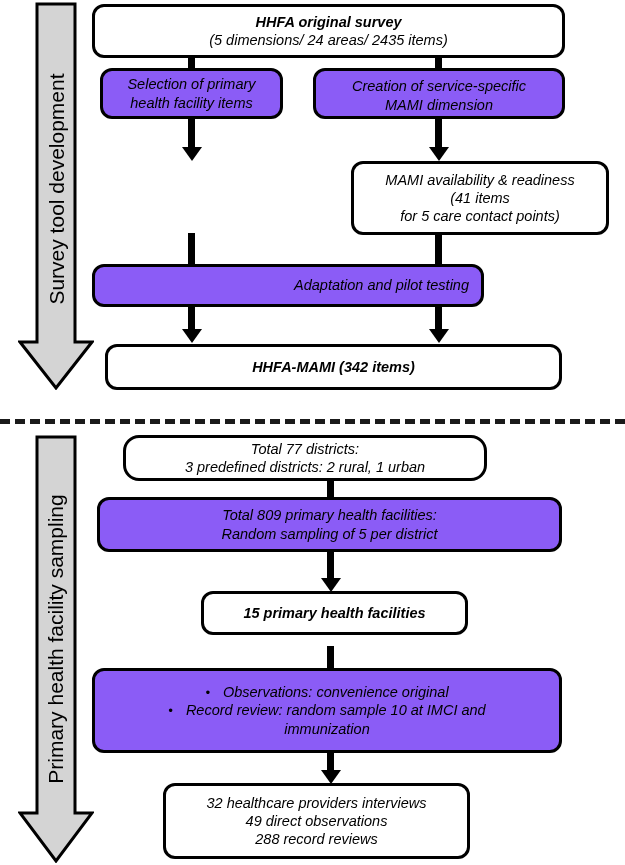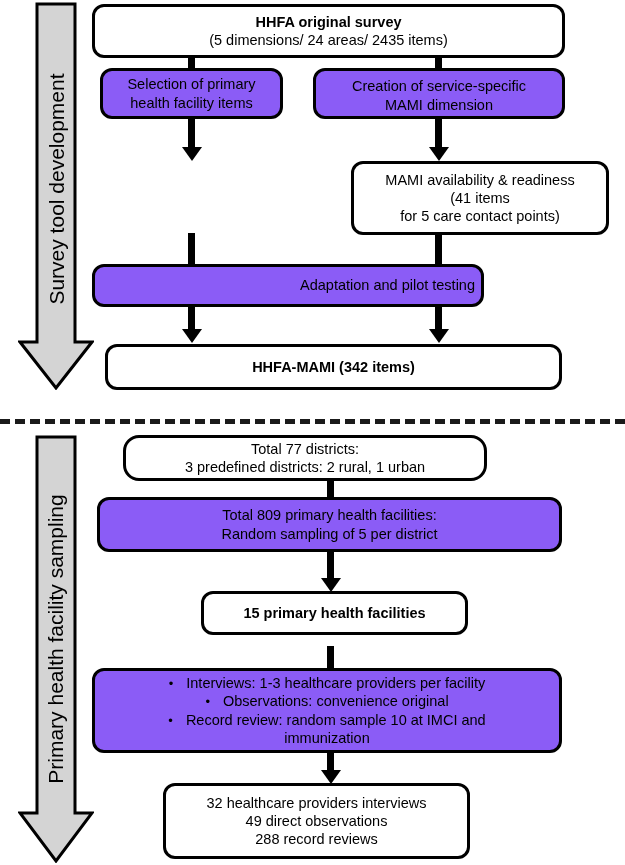--- a/index.html
+++ b/index.html
@@ -24,21 +24,22 @@
     background:#ffffff;
     display:flex;
     flex-direction:column;
     align-items:center;
     justify-content:center;
     text-align:center;
     color:#000000;
     font-size:14.5px;
     line-height:1.26;
     z-index:5;
-    padding:2px 6px;
+    padding:2px 12px;
+    font-style:italic;
   }
   .box.gray{background:#8b5cf6;}
   .box .ln{display:block;white-space:nowrap;}
   .box .bold{font-weight:bold;}
 
   
   .conn{
     position:absolute;
     background:#000000;
     width:7px;
@@ -170,23 +171,20 @@
     <span class="ln">Total 809 primary health facilities:</span>
     <span class="ln">Random sampling of 5 per district</span>
   </div>
 
   <div class="box" style="left:173px;top:591px;width:267px;height:44px;margin-left:28px;">
     <span class="ln bold">15 primary health facilities</span>
   </div>
 
   <div class="box gray" style="left:92px;top:668px;width:470px;height:85px;">
     <span class="bline">
-      <span class="bdot">•</span><span>Interviews: 1-3 healthcare providers per facility</span>
-    </span>
-    <span class="bline">
       <span class="bdot">•</span><span>Observations: convenience original</span>
     </span>
     <span class="bline">
       <span class="bdot">•</span><span>Record review: random sample 10 at IMCI and</span>
     </span>
     <span class="bline">immunization</span>
   </div>
 
   <div class="box" style="left:163px;top:783px;width:307px;height:76px;">
     <span class="ln">32 healthcare providers interviews</span>

